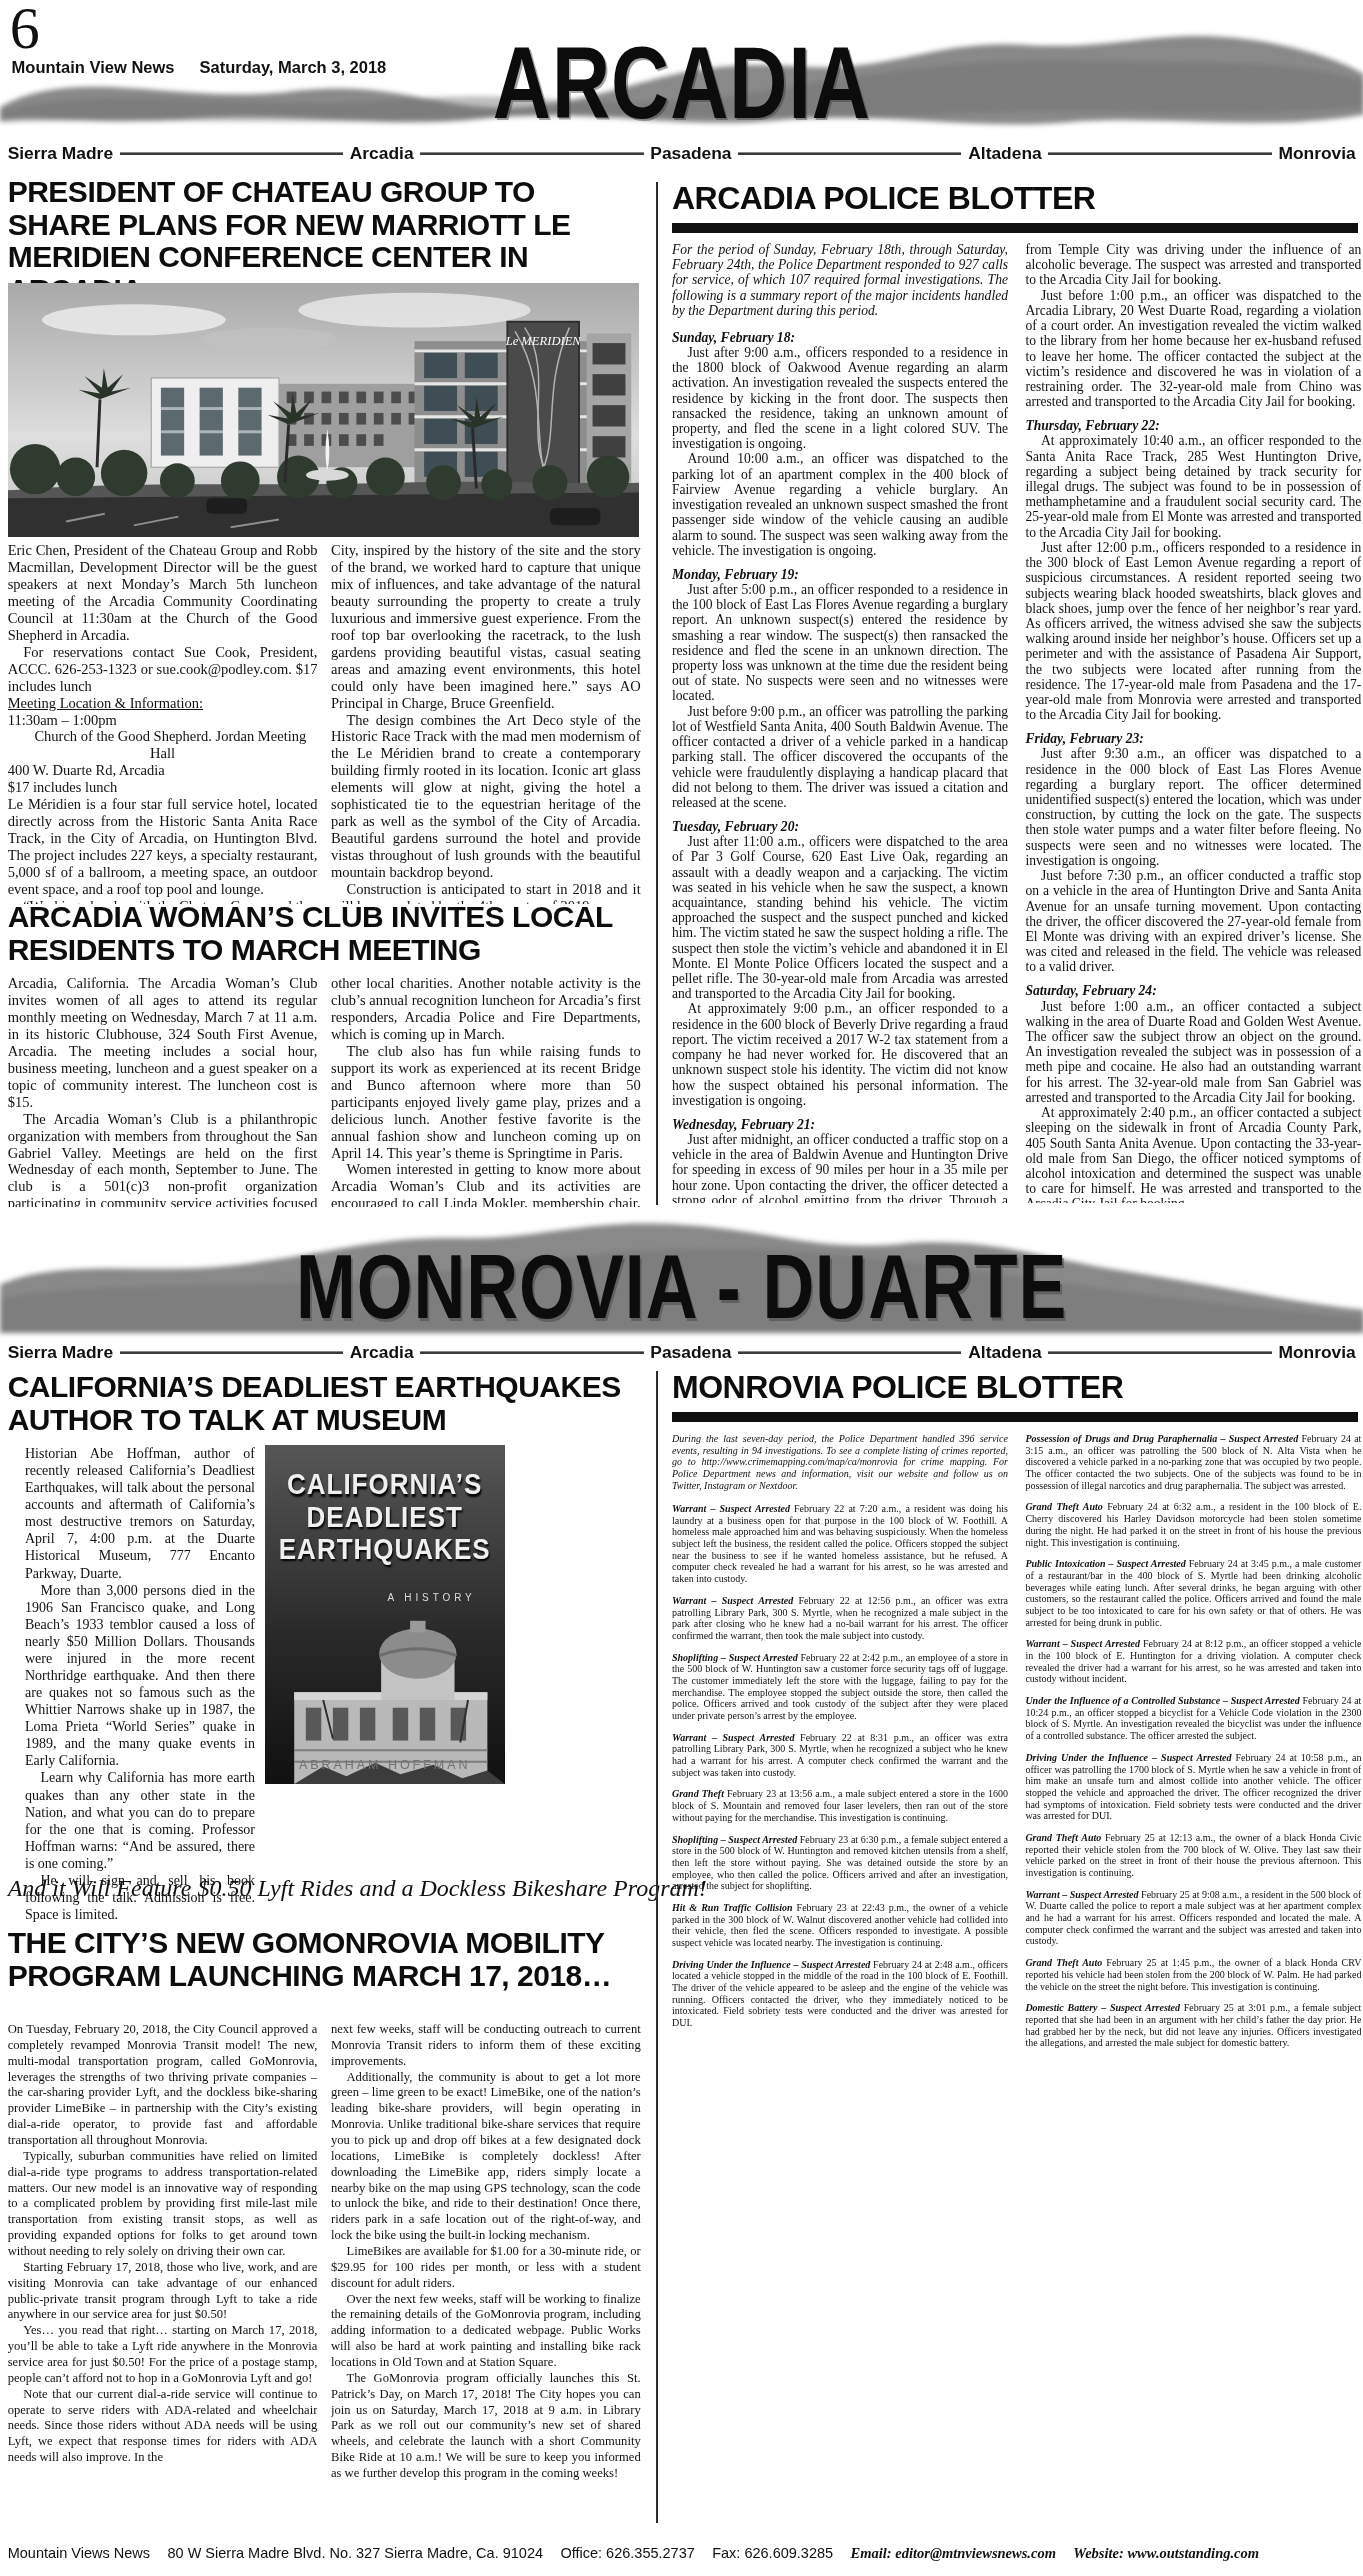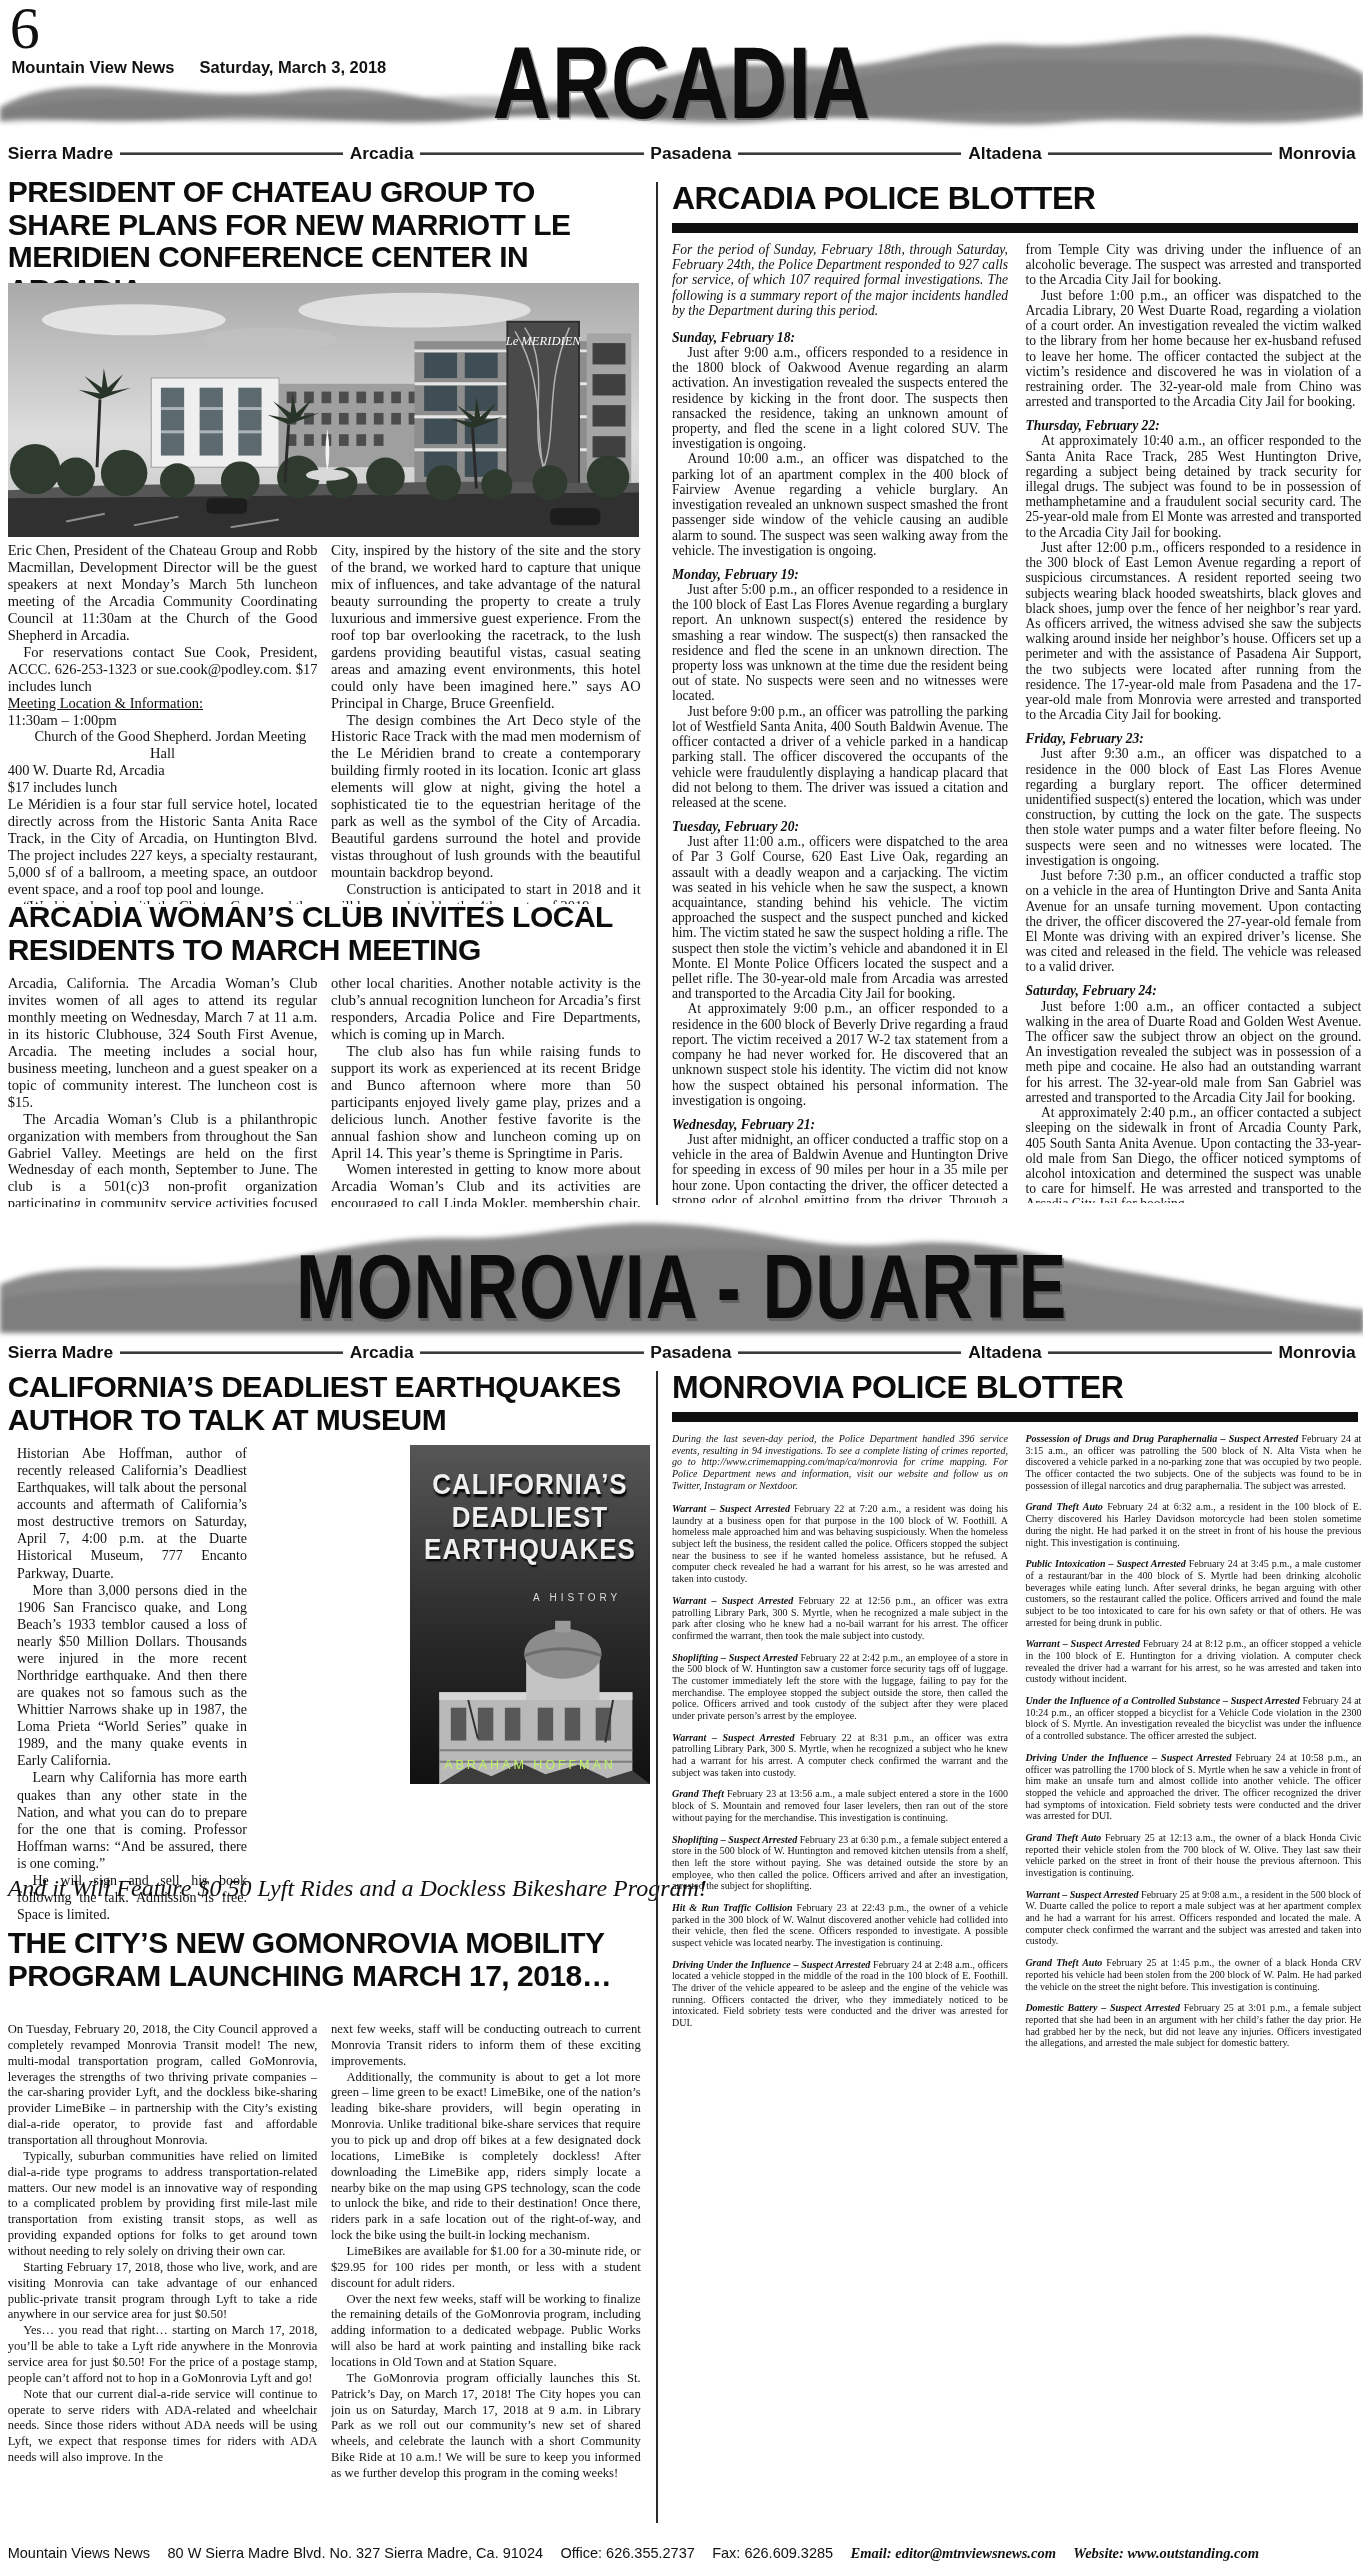--- a/index.html
+++ b/index.html
@@ -54,35 +54,35 @@
   #ab-cols{left:672px;top:242px;width:690px;height:961px;gap:17.4px;}
   #ab-cols .col{width:336px;font-size:13.6px;line-height:1.12;}
   #mb-cols{left:672px;top:1433px;width:690px;height:1089px;gap:17.4px;}
   #mb-cols .col{width:336px;font-size:10px;line-height:1.17;}
   #gm-cols{left:7.7px;top:2022px;width:633px;height:500px;gap:13.6px;}
   #gm-cols .col{width:310px;font-size:12.6px;line-height:1.26;}
   
   .hotel{position:absolute;left:7.7px;top:283px;width:631px;height:254px;background:#cfcfcf;}
   .hotel svg{display:block;width:100%;height:100%;}
   
-  #eq-row{position:absolute;left:17px;top:1445px;width:633px;height:480px;display:flex;justify-content:space-between;}
+  #eq-row{position:absolute;left:25px;top:1445px;width:633px;height:480px;display:flex;}
   #eq-text{width:230px;font-size:14px;line-height:1.22;overflow:hidden;}
   #eq-text p{margin:0;text-indent:15.5px;text-align:justify;}
   #eq-text p:first-child{text-indent:0;}
   .book{position:relative;width:240px;height:339px;margin-left:9.7px;background:#181818;
         color:#efefef;overflow:hidden;box-shadow:inset 9.7px 0 13.6px -5.8px #000;}
   .book .bsky{position:absolute;inset:0;background:linear-gradient(#565656,#2a2a2a 55%,#101010);}
   .book .btitle-wrap{position:absolute;top:23px;left:0;right:0;text-align:center;z-index:3;
         font-family:"Liberation Sans",sans-serif;font-weight:bold;letter-spacing:1px;
         line-height:1.08;transform:scaleY(1.15);transform-origin:top center;}
   .book .bt{font-size:26px;text-shadow:1px 1.9px 1.9px #000;}
   .book .bsub{position:absolute;top:147px;right:29px;z-index:3;font-family:"Liberation Sans",sans-serif;
         font-size:10px;letter-spacing:3.9px;color:#ddd;}
   .book .bauthor{position:absolute;bottom:11.6px;left:0;right:0;text-align:center;z-index:3;
-        font-family:"Liberation Sans",sans-serif;font-size:12.6px;letter-spacing:2.9px;color:#bef264;}
+        font-family:"Liberation Sans",sans-serif;font-size:12.6px;letter-spacing:2.9px;color:#737373;}
   .book svg{position:absolute;bottom:0;left:0;z-index:2;}
   
   #gm-subtitle{position:absolute;left:7.7px;top:1875px;font-style:italic;font-size:24px;
                font-family:"Liberation Serif",serif;}
   
   .footer{position:absolute;left:7.7px;top:2545px;width:1352px;display:flex;align-items:baseline;
           font-family:"Liberation Sans",sans-serif;font-size:14.5px;white-space:nowrap;gap:17.4px;}
   .footer .fit{font-family:"Liberation Serif",serif;font-style:italic;font-weight:bold;}
 </style>
 </head>

